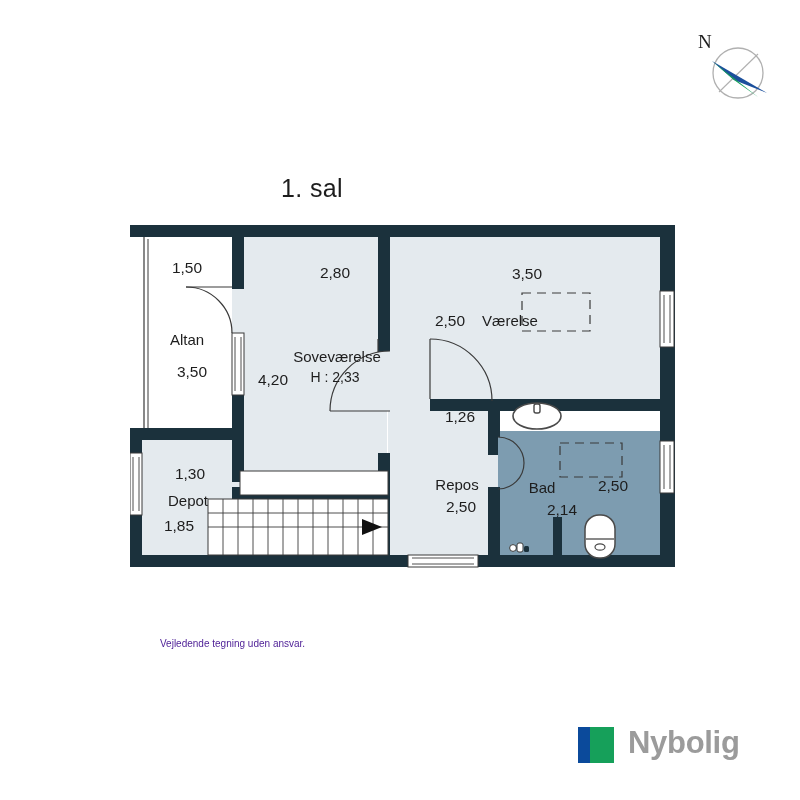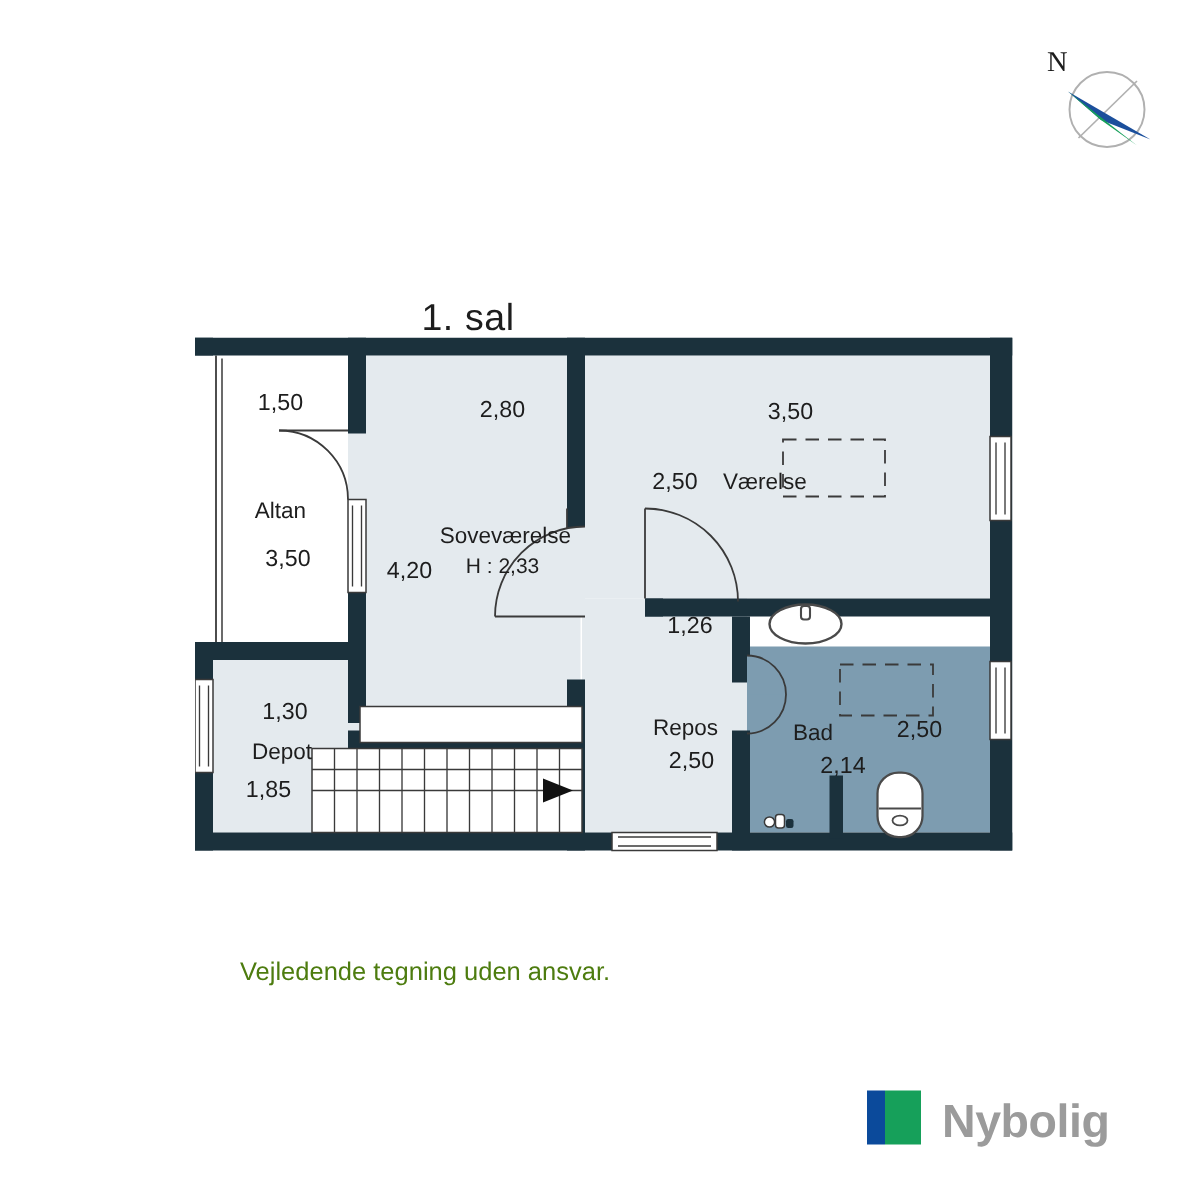--- a/index.html
+++ b/index.html
@@ -13,31 +13,31 @@
   
   #compass{position:absolute;left:694px;top:30px;width:90px;height:80px;}
   #compass .n-letter{
     position:absolute;left:4px;top:2px;font-family:"Liberation Serif",serif;
     font-size:19px;color:#1d1d1d;line-height:1;
   }
 
   
   #plan-title{
     position:absolute;left:0;top:174px;width:636px;text-align:center;
-    font-size:25px;color:#1d1d1d;letter-spacing:.4px;margin-top:24px;
+    font-size:25px;color:#1d1d1d;letter-spacing:.4px;
   }
   #plan-title .t{display:inline-block;transform:translateX(-6px);}
 
   
   #footer-note{
-    position:absolute;left:160px;top:638px;font-size:17px;color:#4d7c0f;
-  }
-
-  
-  #logo{position:absolute;left:578px;top:727px;height:36px;display:flex;align-items:flex-end;}
+    position:absolute;left:160px;top:638px;font-size:10px;color:#4c1d95;
+  }
+
+  
+  #logo{position:absolute;left:578px;top:727px;height:36px;display:flex;align-items:flex-start;}
   #logo .mark{width:36px;height:36px;display:flex;}
   #logo .mark .b{width:12px;background:#0b4a9b;}
   #logo .mark .g{width:24px;background:#16a05a;}
   #logo .word{
     margin-left:14px;font-size:31px;font-weight:bold;color:#9b9b9b;
     letter-spacing:-.3px;line-height:1;
   }
 
   
   #floorplan{position:absolute;left:130px;top:225px;width:545px;height:350px;text-decoration:underline;}

